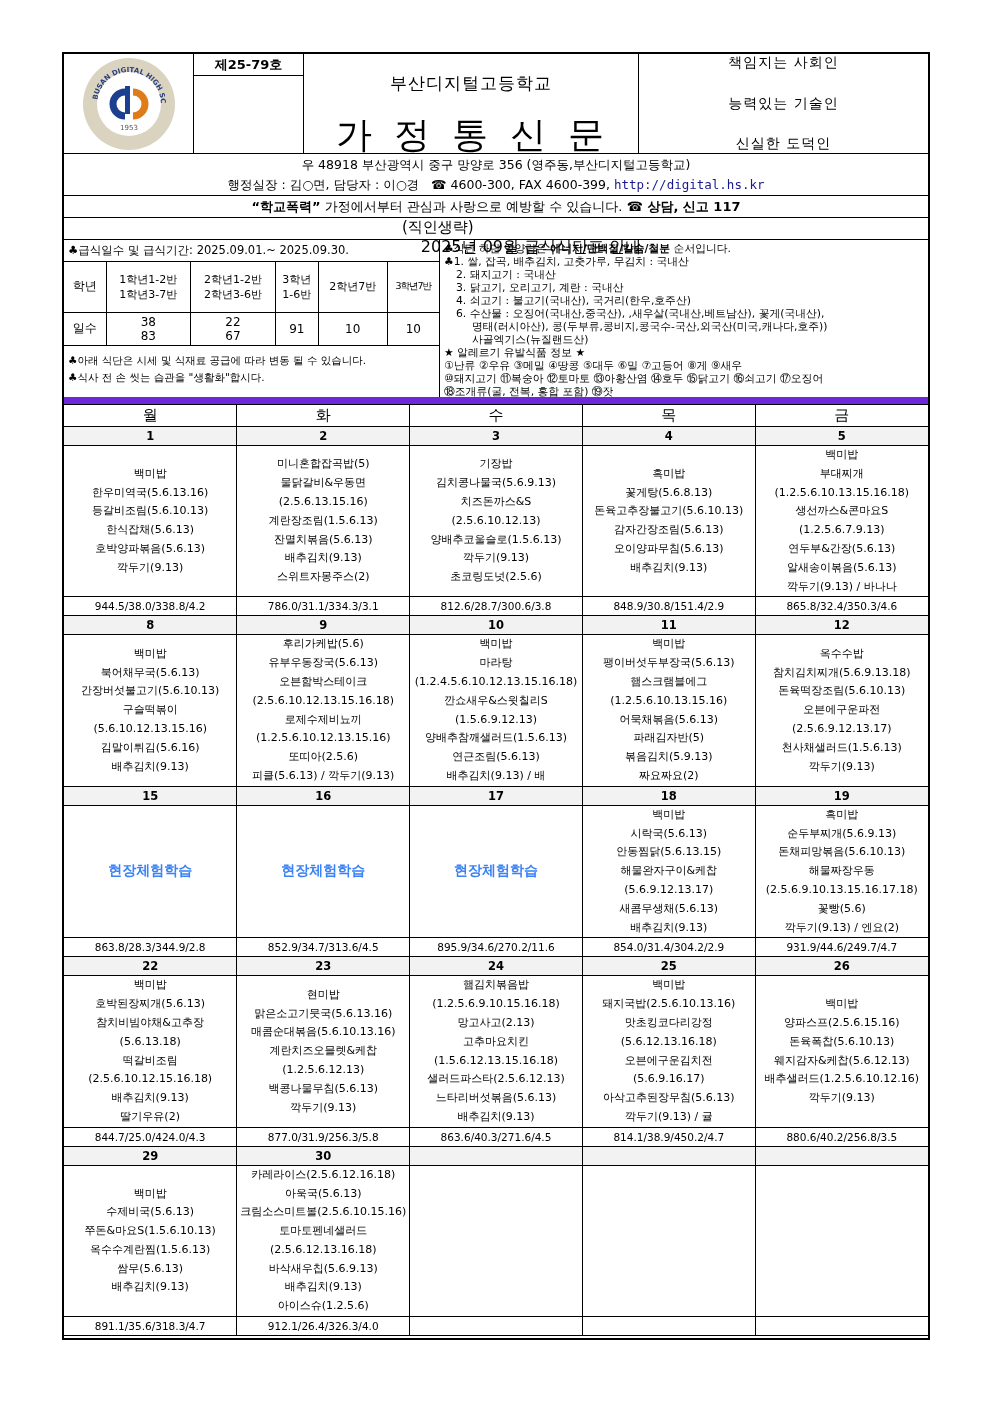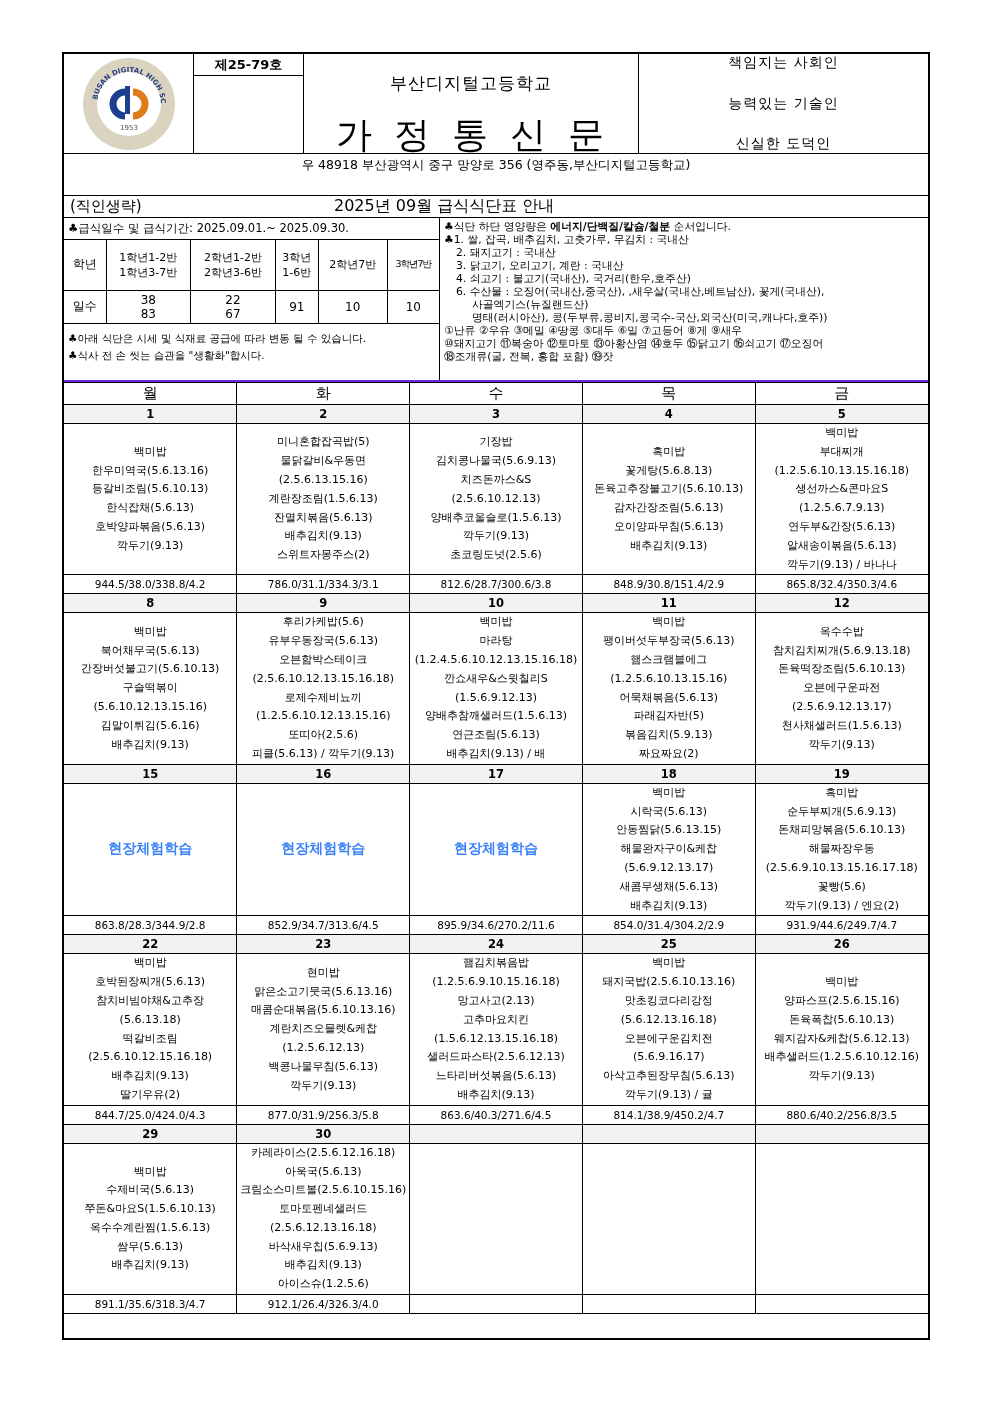--- a/index.html
+++ b/index.html
@@ -13,26 +13,26 @@
   .issue-cell { width: 110px; border-right: 1px solid #000; display: flex; flex-direction: column; }
   .issue-no { height: 22px; border-bottom: 1px solid #000; text-align: center; font-size: 13px; font-weight: bold; line-height: 21px; }
   .title-cell { width: 335px; border-right: 1px solid #000; text-align: center; }
   .school { font-size: 17px; margin-top: 18px; letter-spacing: 1px; }
   .paper-title { font-family: "DejaVu Serif", serif; font-size: 36px; letter-spacing: 22px; margin-top: 16px; padding-left: 20px; }
   .motto-cell { flex: 1; display: flex; flex-direction: column; justify-content: space-between; align-items: center; gap: 10px; font-size: 14px; letter-spacing: 1px; }
 
   .addr { height: 42px; border-bottom: 1px solid #000; text-align: center; font-size: 12.5px; line-height: 20px; padding-top: 1px; }
   .addr .url { color: #1a1a8c; font-family: "DejaVu Sans Mono", monospace; }
   .notice { height: 22px; border-bottom: 1px solid #000; text-align: center; font-size: 13px; line-height: 21px; }
-  .title-row { height: 22px; border-bottom: 1px solid #000; display: flex; align-items: center; font-size: 15px; }
+  .title-row { height: 22px; border-bottom: 1px solid #000; display: flex; align-items: center; font-size: 15px; flex-direction: column; }
   .title-row .seal { padding-left: 6px; width: 200px; }
   .title-row .main { flex: 1; text-align: left; padding-left: 70px; font-size: 16px; }
 
   
-  .info { display: flex; height: 164px; border-bottom: 2px solid #6d28d9; }
+  .info { display: flex; height: 164px; border-bottom: 7px solid #6d28d9; }
   .info-left { width: 376px; border-right: 1px solid #000; display: flex; flex-direction: column; }
   .period { height: 22px; border-bottom: 1px solid #000; font-size: 11.5px; line-height: 21px; padding-left: 4px; }
   .days-table { border-collapse: collapse; width: 100%; font-size: 11px; text-align: center; }
   .days-table td { border: 1px solid #000; border-top: none; border-left: none; }
   .days-table td:last-child { border-right: none; }
   .days-table tr.r1 td { height: 50px; }
   .days-table tr.r2 td { height: 33px; font-size: 12px; }
   .days-table td.lab { font-size: 12px; width: 42px; }
   .info-notes { font-size: 10.5px; padding: 6px 4px; line-height: 17px; }
   .info-right { flex: 1; font-size: 10.8px; line-height: 13px; padding: 2px 4px; }
@@ -85,22 +85,32 @@
     </div>
     <div class="motto-cell">
       <div>책임지는 사회인</div>
       <div>능력있는 기술인</div>
       <div>신실한 도덕인</div>
     </div>
   </div>
 
   <div class="addr">
     <div>우 48918 부산광역시 중구 망양로 356 (영주동,부산디지털고등학교)</div>
+    <div>
+      <span>행정실장 : 김○면, 담당자 : 이○경</span>
+      &nbsp;&nbsp;<span>☎</span>
+      <span>4600-300, FAX 4600-399,</span>
+      <span class="url">http://digital.hs.kr</span>
+    </div>
   </div>
 
+  <div class="notice">
+    <b>“학교폭력”</b><span> 가정에서부터 관심과 사랑으로 예방할 수 있습니다.</span>
+    <b><span>☎</span> <span>상담, 신고 117</span></b>
+  </div>
 
   <div class="title-row">
     <span class="seal">(직인생략)</span>
     <span class="main">2025년 09월 급식식단표 안내</span>
   </div>
 
   <div class="info">
     <div class="info-left">
       <div class="period">♣급식일수 및 급식기간: 2025.09.01.~ 2025.09.30.</div>
       <table class="days-table">
@@ -153,22 +163,23 @@
         <div>♣식사 전 손 씻는 습관을 "생활화"합시다.</div>
       </div>
     </div>
     <div class="info-right">
       <div><span>♣식단 하단 영양량은 </span><b>에너지/단백질/칼슘/철분</b><span> 순서입니다.</span></div>
       <div>♣1. 쌀, 잡곡, 배추김치, 고춧가루, 무김치 : 국내산</div>
       <div class="ind">2. 돼지고기 : 국내산</div>
       <div class="ind">3. 닭고기, 오리고기, 계란 : 국내산</div>
       <div class="ind">4. 쇠고기 : 불고기(국내산), 국거리(한우,호주산)</div>
       <div class="ind">6. 수산물 : 오징어(국내산,중국산), ,새우살(국내산,베트남산), 꽃게(국내산),</div>
+      <div class="ind2">명태(러시아산), 콩(두부류,콩비지,콩국수-국산,외국산(미국,캐나다,호주))</div>
       <div class="ind2">사골엑기스(뉴질랜드산)</div>
-      <div class="ind2">명태(러시아산), 콩(두부류,콩비지,콩국수-국산,외국산(미국,캐나다,호주))</div>
+      <div>★ 알레르기 유발식품 정보 ★</div>
       <div>①난류 ②우유 ③메밀 ④땅콩 ⑤대두 ⑥밀 ⑦고등어 ⑧게 ⑨새우</div>
       <div>⑩돼지고기 ⑪복숭아 ⑫토마토 ⑬아황산염 ⑭호두 ⑮닭고기 ⑯쇠고기 ⑰오징어</div>
       <div>⑱조개류(굴, 전복, 홍합 포함) ⑲잣</div>
     </div>
   </div>
 
   <table class="cal">
     <tbody>
         <tr class="dow">
       <td>월</td>

